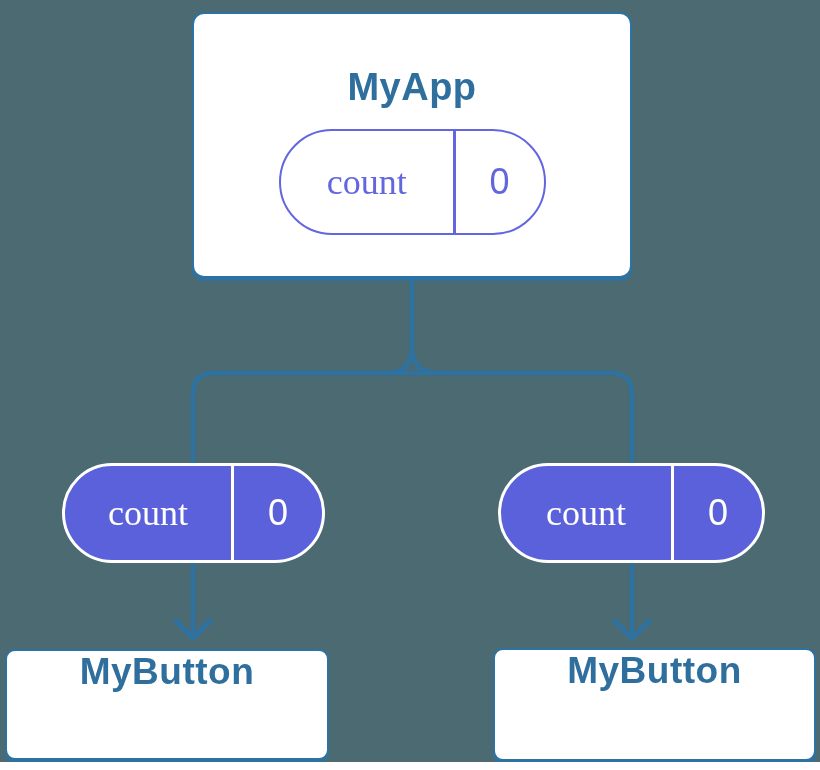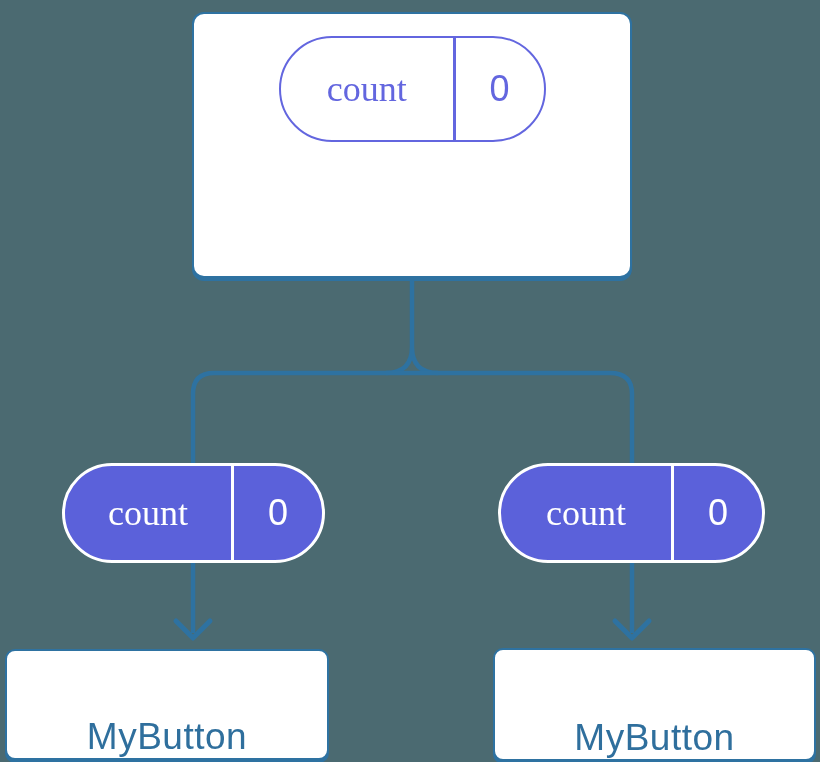--- a/index.html
+++ b/index.html
@@ -71,22 +71,22 @@
     background:var(--pill-fill);
     border:3px solid var(--surface);
     color:var(--surface);
   }
   .pill-filled .divider{width:3px;background:var(--surface);}
   .pill-filled.left{left:62px;top:463px;}
   .pill-filled.right{left:498px;top:463px;width:267px;}
 
   .btn-box{
     border-radius:10px;
-    display:flex;align-items:flex-end;justify-content:center;
-    font-size:37px;font-weight:normal;letter-spacing:.5px;
+    display:flex;align-items:flex-start;justify-content:center;
+    font-size:37px;font-weight:bold;letter-spacing:.5px;
     color:var(--component-text);
   }
   .btn-box.left{left:5px;top:649px;width:324px;height:111px;}
   .btn-box.right{left:493px;top:648px;width:323px;height:113px;}
 
   .bottom-strip{
     position:absolute;left:0;top:762px;width:820px;height:8px;
     background:var(--surface);
   }
 </style>
@@ -98,20 +98,21 @@
   <svg class="connectors" viewBox="0 0 820 770" xmlns="http://www.w3.org/2000/svg">
     <path class="line" d="M412 276 V347 M412 347 Q412 373 386 373 M412 347 Q412 373 438 373"></path>
     <path class="line" d="M193 464 V394 Q193 373 214 373 H610 Q632 373 632 394 V464"></path>
     <path class="line" d="M193 560 V633"></path>
     <path class="arrowhead" d="M176 621 L193 638 L210 621"></path>
     <path class="line" d="M632 561 V633"></path>
     <path class="arrowhead" d="M615 621 L632 638 L649 621"></path>
   </svg>
 
   <div class="node app-box">
+    <div class="app-title">MyApp</div>
     <div class="pill pill-outline">
       <span class="cell-left">count</span>
       <span class="divider"></span>
       <span class="cell-right">0</span>
     </div>
   </div>
 
   <div class="pill pill-filled left">
     <span class="cell-left">count</span>
     <span class="divider"></span>

